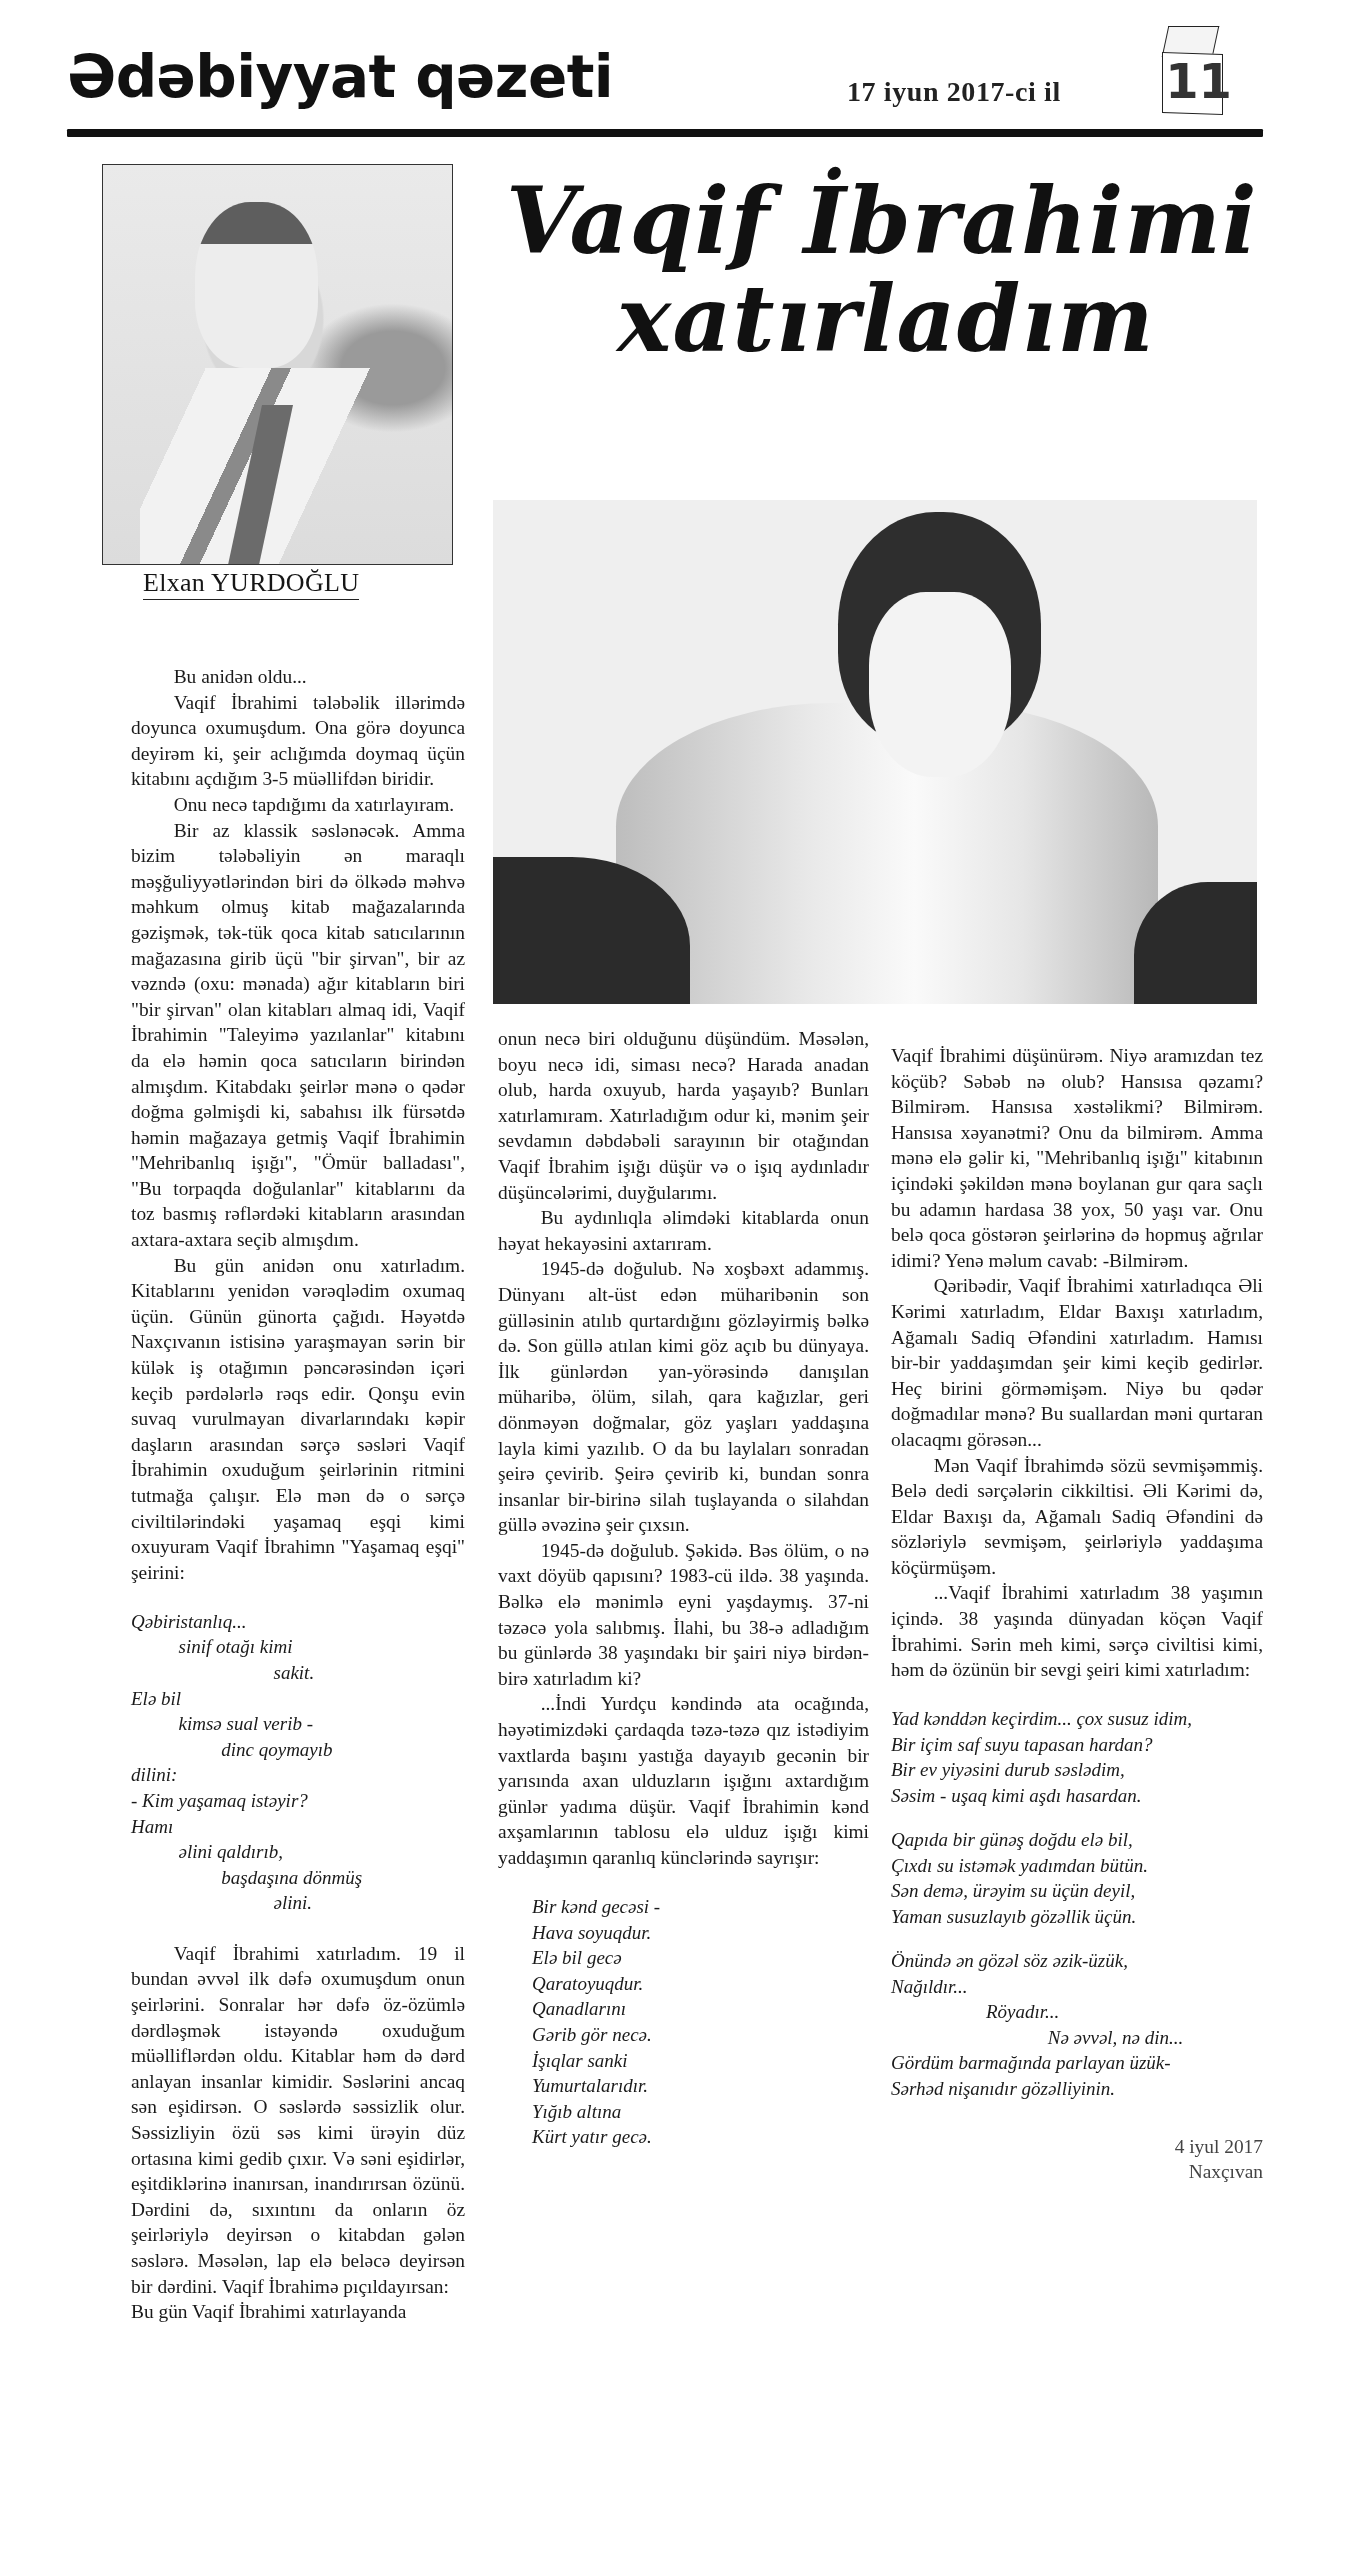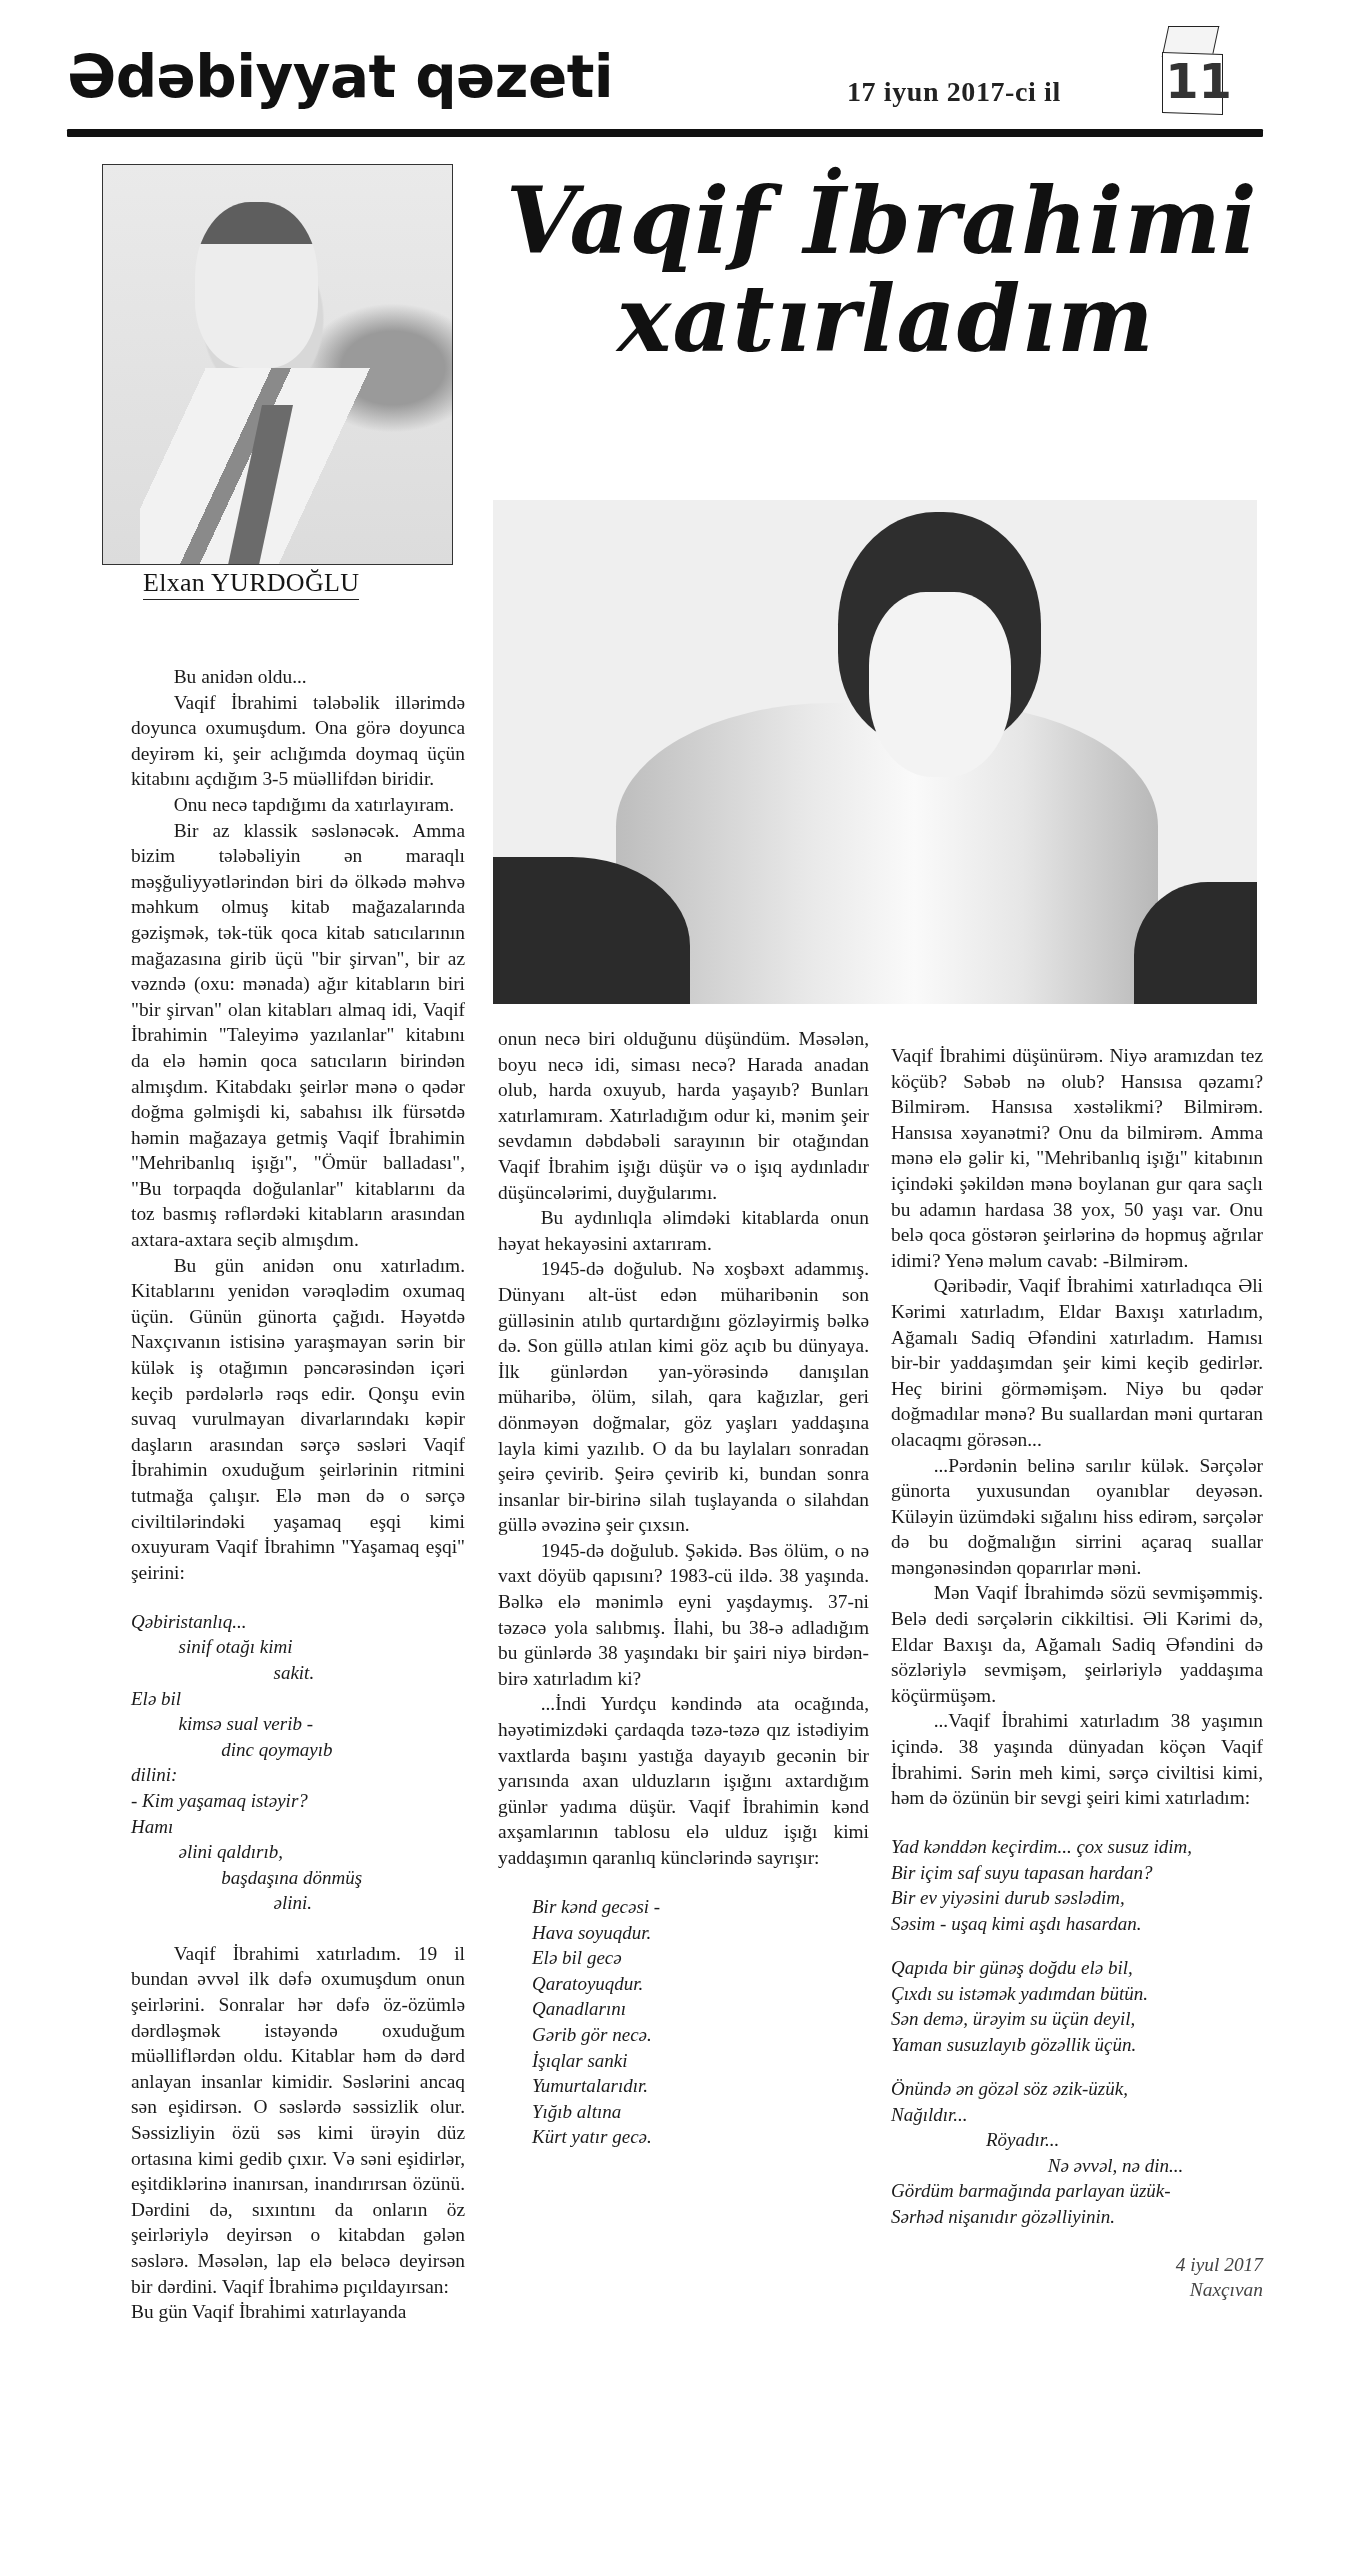--- a/index.html
+++ b/index.html
@@ -52,21 +52,21 @@
   
   .col { position:absolute; font-family:"Liberation Serif", serif; font-size:19.4px; line-height:25.6px;
          text-align:justify; hyphens:manual; color:#1a1a1a; }
   .col p { margin:0; text-indent:2.2em; }
   .col p.noindent { text-indent:0; }
   .col .poem { margin:23.4px 0 25px 0; font-style:italic; font-size:19px; line-height:25.6px; text-align:left; }
   .col .poem div { white-space:pre; }
   #col-1 { left:131px; top:664px; width:334px; }
   #col-2 { left:498px; top:1026px; width:371px; }
   #col-3 { left:891px; top:1043px; width:372px; }
-  #signature { text-align:right; font-style:italic; margin-top:22px; line-height:25px; color:#444; }
+  #signature { text-align:right; margin-top:32px; line-height:25px; color:#444; }
 </style>
 </head>
 <body>
 
 <div class="abs" id="masthead-title">Ədəbiyyat qəzeti</div>
 <div class="abs" id="masthead-date">17 iyun 2017-ci il</div>
 <div class="abs" id="page-badge">
   <div class="flap"></div>
   <div class="card"></div>
   <div class="num">11</div>
@@ -131,21 +131,20 @@
     <div>İşıqlar sanki</div>
     <div>Yumurtalarıdır.</div>
     <div>Yığıb altına</div>
     <div>Kürt yatır gecə.</div>
   </div>
 </div>
 
 <div class="col" id="col-3">
   <p class="noindent">Vaqif İbrahimi düşünürəm. Niyə aramızdan tez köçüb? Səbəb nə olub? Hansısa qəzamı? Bilmirəm. Hansısa xəstəlikmi? Bilmirəm. Hansısa xəyanətmi? Onu da bilmirəm. Amma mənə elə gəlir ki, "Mehribanlıq işığı" kitabının içindəki şəkildən mənə boylanan gur qara saçlı bu adamın hardasa 38 yox, 50 yaşı var. Onu belə qoca göstərən şeirlərinə də hopmuş ağrılar idimi? Yenə məlum cavab: -Bilmirəm.</p>
   <p>Qəribədir, Vaqif İbrahimi xatırladıqca Əli Kərimi xatırladım, Eldar Baxışı xatırladım, Ağamalı Sadiq Əfəndini xatırladım. Hamısı bir-bir yaddaşımdan şeir kimi keçib gedirlər. Heç birini görməmişəm. Niyə bu qədər doğmadılar mənə? Bu suallardan məni qurtaran olacaqmı görəsən...</p>
-  <p>...Pərdənin belinə sarılır külək. Sərçələr günorta yuxusundan oyanıblar deyəsən. Küləyin üzümdəki sığalını hiss edirəm, sərçələr də bu doğmalığın sirrini açaraq suallar məngənəsindən qoparırlar məni.</p>
   <p>Mən Vaqif İbrahimdə sözü sevmişəmmiş. Belə dedi sərçələrin cikkiltisi. Əli Kərimi də, Eldar Baxışı da, Ağamalı Sadiq Əfəndini də sözləriylə sevmişəm, şeirləriylə yaddaşıma köçürmüşəm.</p>
   <p>...Vaqif İbrahimi xatırladım 38 yaşımın içində. 38 yaşında dünyadan köçən Vaqif İbrahimi. Sərin meh kimi, sərçə civiltisi kimi, həm də özünün bir sevgi şeiri kimi xatırladım:</p>
   <div class="poem" style="margin-bottom:18.5px;">
     <div>Yad kənddən keçirdim... çox susuz idim,</div>
     <div>Bir içim saf suyu tapasan hardan?</div>
     <div>Bir ev yiyəsini durub səslədim,</div>
     <div>Səsim - uşaq kimi aşdı hasardan.</div>
   </div>
   <div class="poem" style="margin-top:18.5px;margin-bottom:18.5px;">
     <div>Qapıda bir günəş doğdu elə bil,</div>

